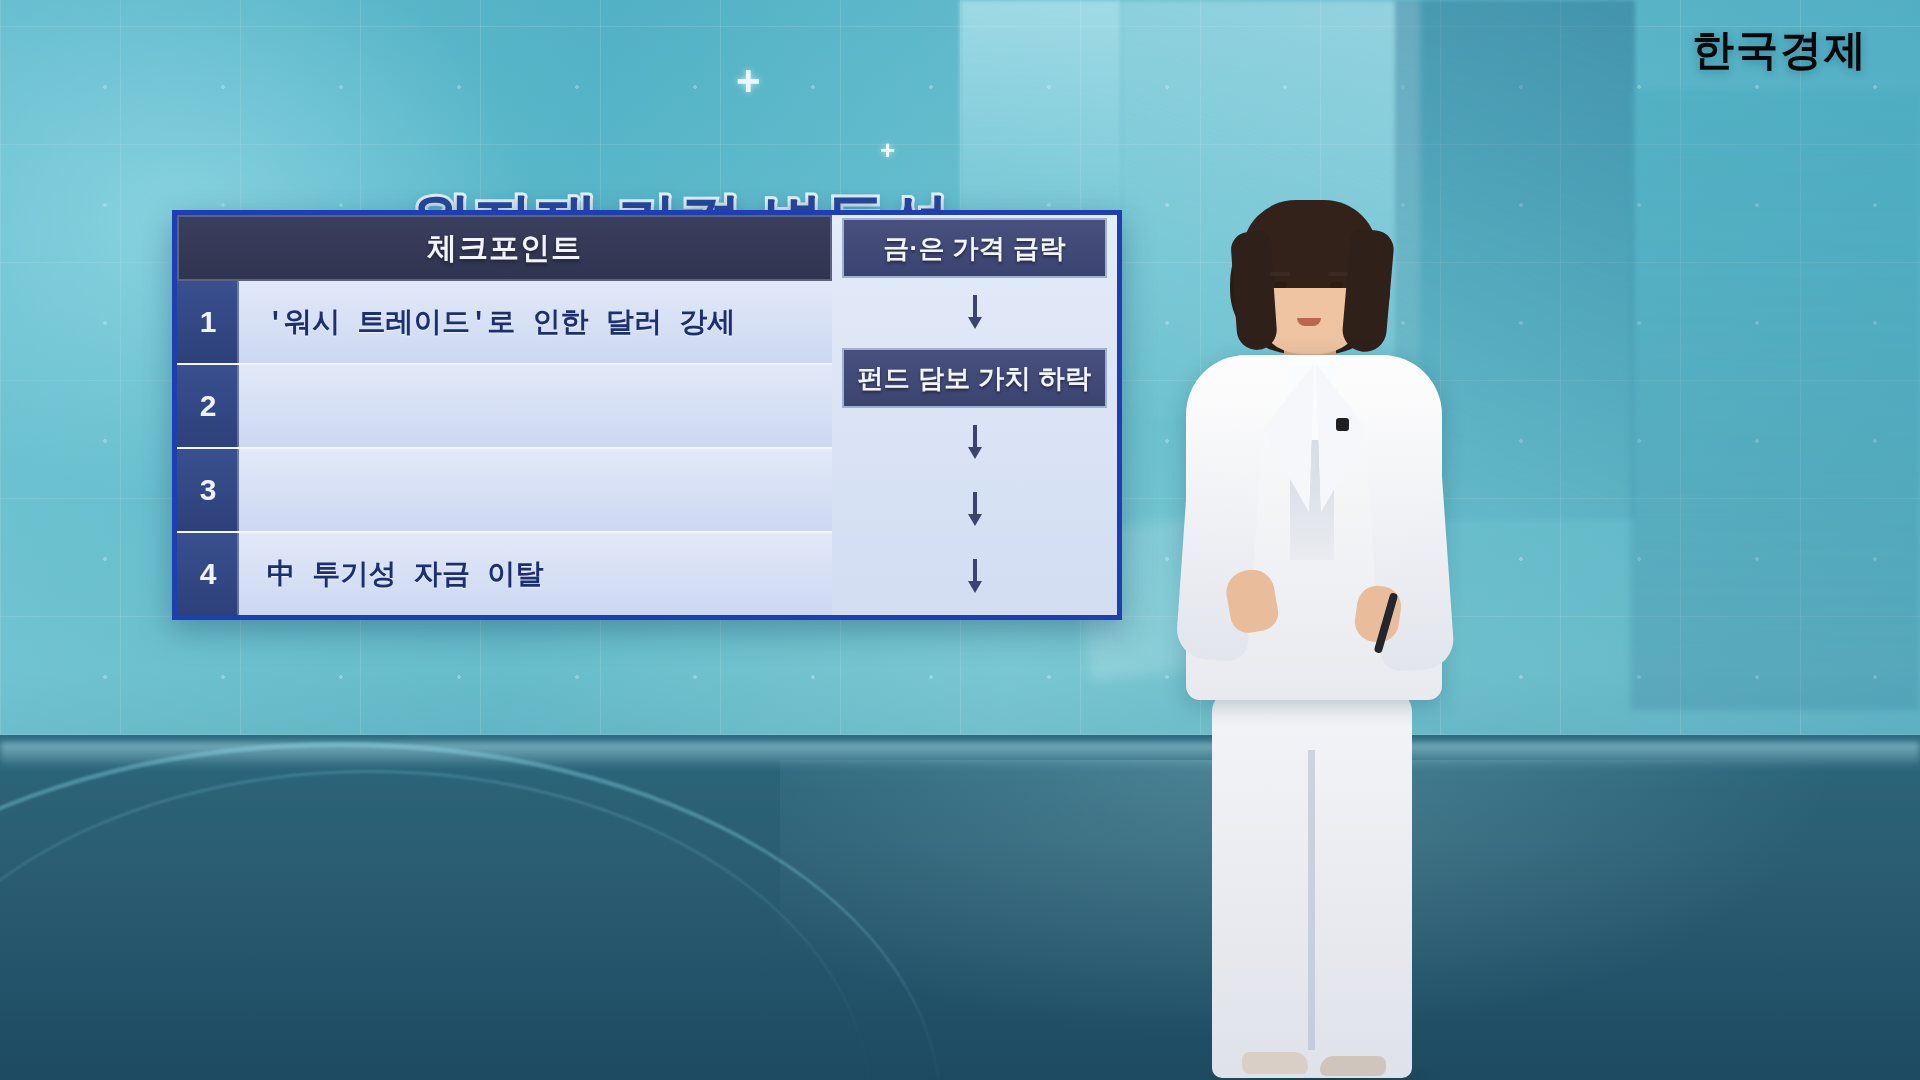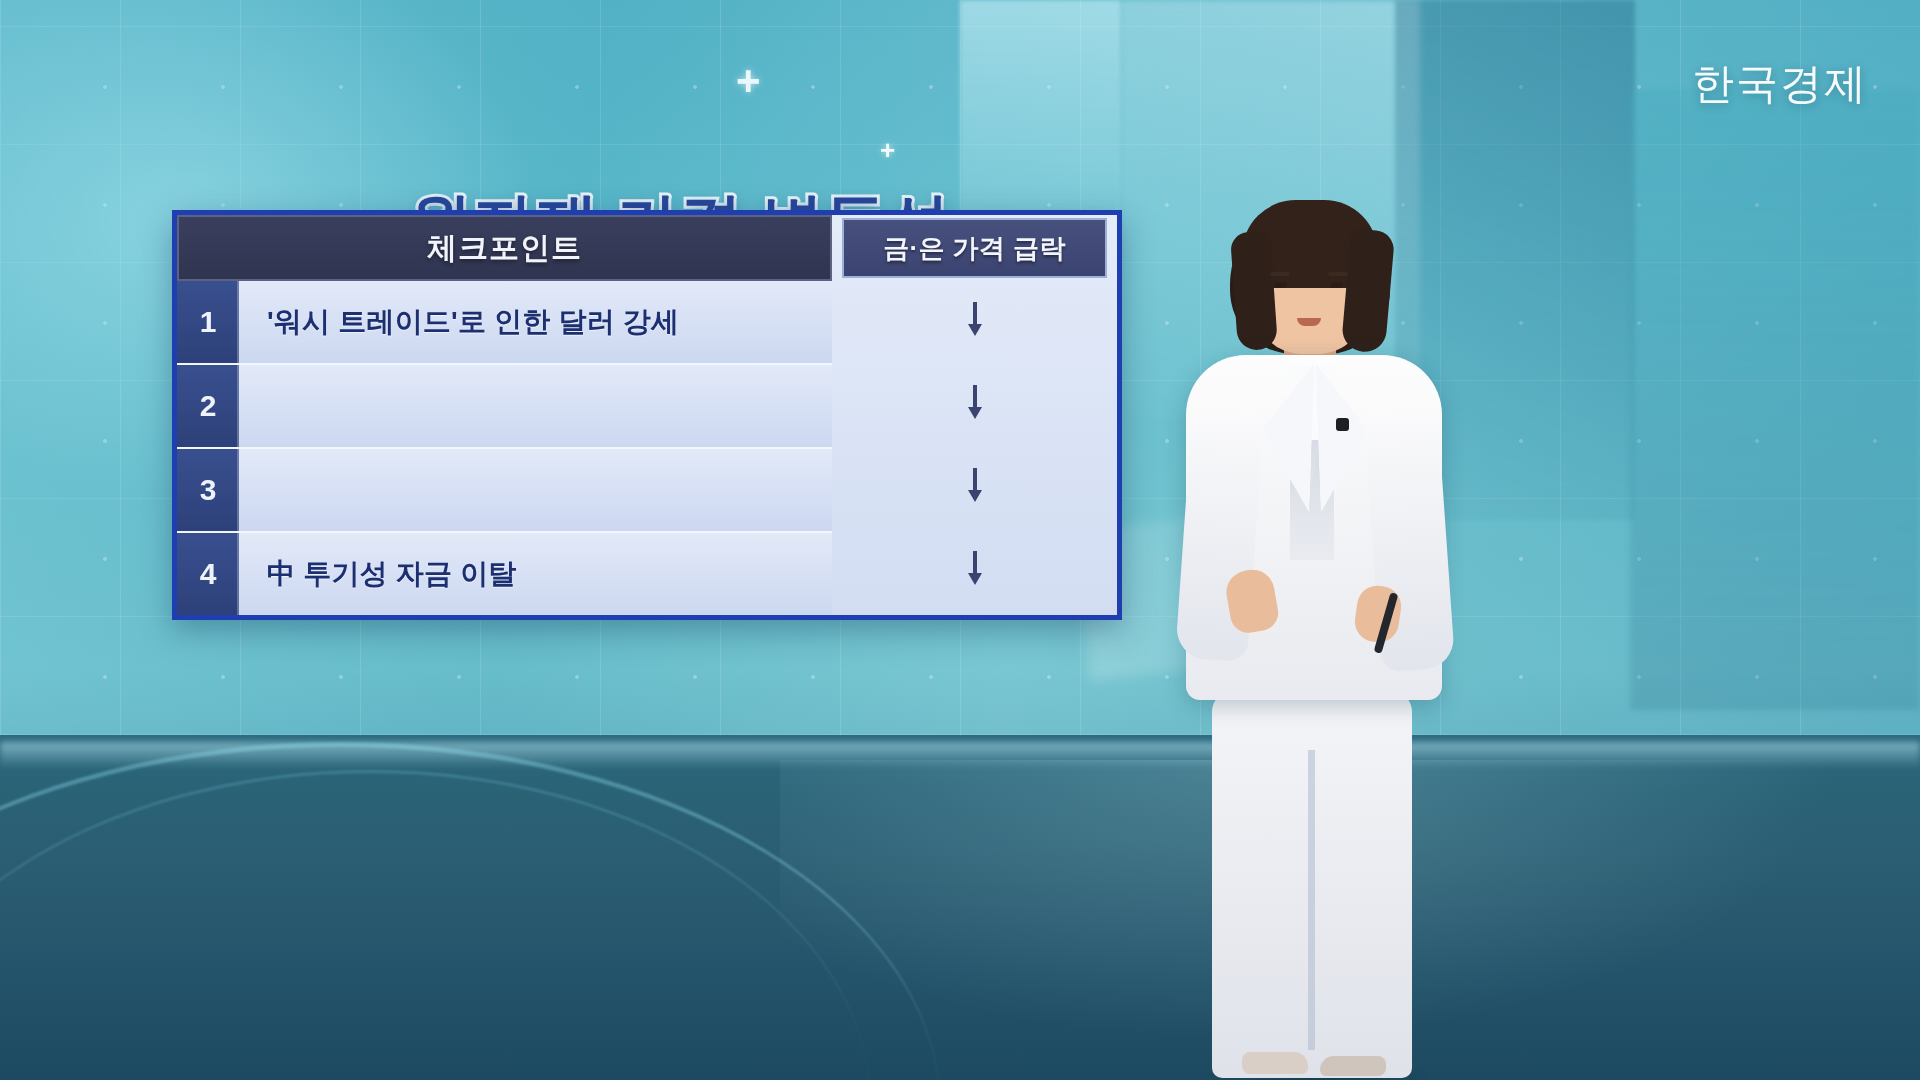--- a/index.html
+++ b/index.html
@@ -105,25 +105,25 @@
     color:#eaf8fb;
     font-weight:700;
     text-shadow: 0 0 6px rgba(255,255,255,.6);
     user-select:none;
   }
   .plus.p1 { left:736px; top:57px; font-size:42px; }
   .plus.p2 { left:880px; top:135px; font-size:26px; color:#f2fbfd; }
 
   
   .logo {
-    position:absolute; right:52px; top:56px;
+    position:absolute; right:52px; top:22px;
     font-size:42px;
     letter-spacing: 2px;
-    font-weight: 400;
-    color: #ffffff;
+    font-weight: 700;
+    color: #000000;
     opacity:.95;
     text-shadow: 0 2px 10px rgba(25,85,110,.5);
     font-family: "Liberation Sans", sans-serif;
   }
 
   
   .headline {
     position:absolute;
     left:410px; top:132px;
     font-size:62px;
@@ -198,20 +198,21 @@
   }
   .row-text {
     flex:1;
     display:flex; align-items:center;
     padding-left:28px;
     color:#1c2f70;
     font-size:28px;
     font-weight:700;
     letter-spacing:.2px;
     text-shadow: 0 1px 1px rgba(255,255,255,.6);
+    font-family: Liberation Mono, monospace;
   }
 
   
   .right-col {
     position:relative;
     flex:1;
     background: linear-gradient(180deg,#e4ebf9,#d2ddf2);
     display:flex;
     flex-direction:column;
     align-items:center;
@@ -414,20 +415,21 @@
 
       <div class="right-col">
 
         <div class="flow-box">금·은 가격 급락</div>
         <div class="flow-arrow">
           <svg class="arrow-svg" width="22" height="34" viewBox="0 0 22 34">
             <path d="M9 0 h4 v22 h5 l-7 12 -7 -12 h5 z" fill="#3b4370"></path>
           </svg>
         </div>
 
+        <div class="flow-box">펀드 담보 가치 하락</div>
         <div class="flow-arrow">
           <svg class="arrow-svg" width="22" height="34" viewBox="0 0 22 34">
             <path d="M9 0 h4 v22 h5 l-7 12 -7 -12 h5 z" fill="#3b4370"></path>
           </svg>
         </div>
 
         <div class="flow-arrow">
           <svg class="arrow-svg" width="22" height="34" viewBox="0 0 22 34">
             <path d="M9 0 h4 v22 h5 l-7 12 -7 -12 h5 z" fill="#3b4370"></path>
           </svg>

